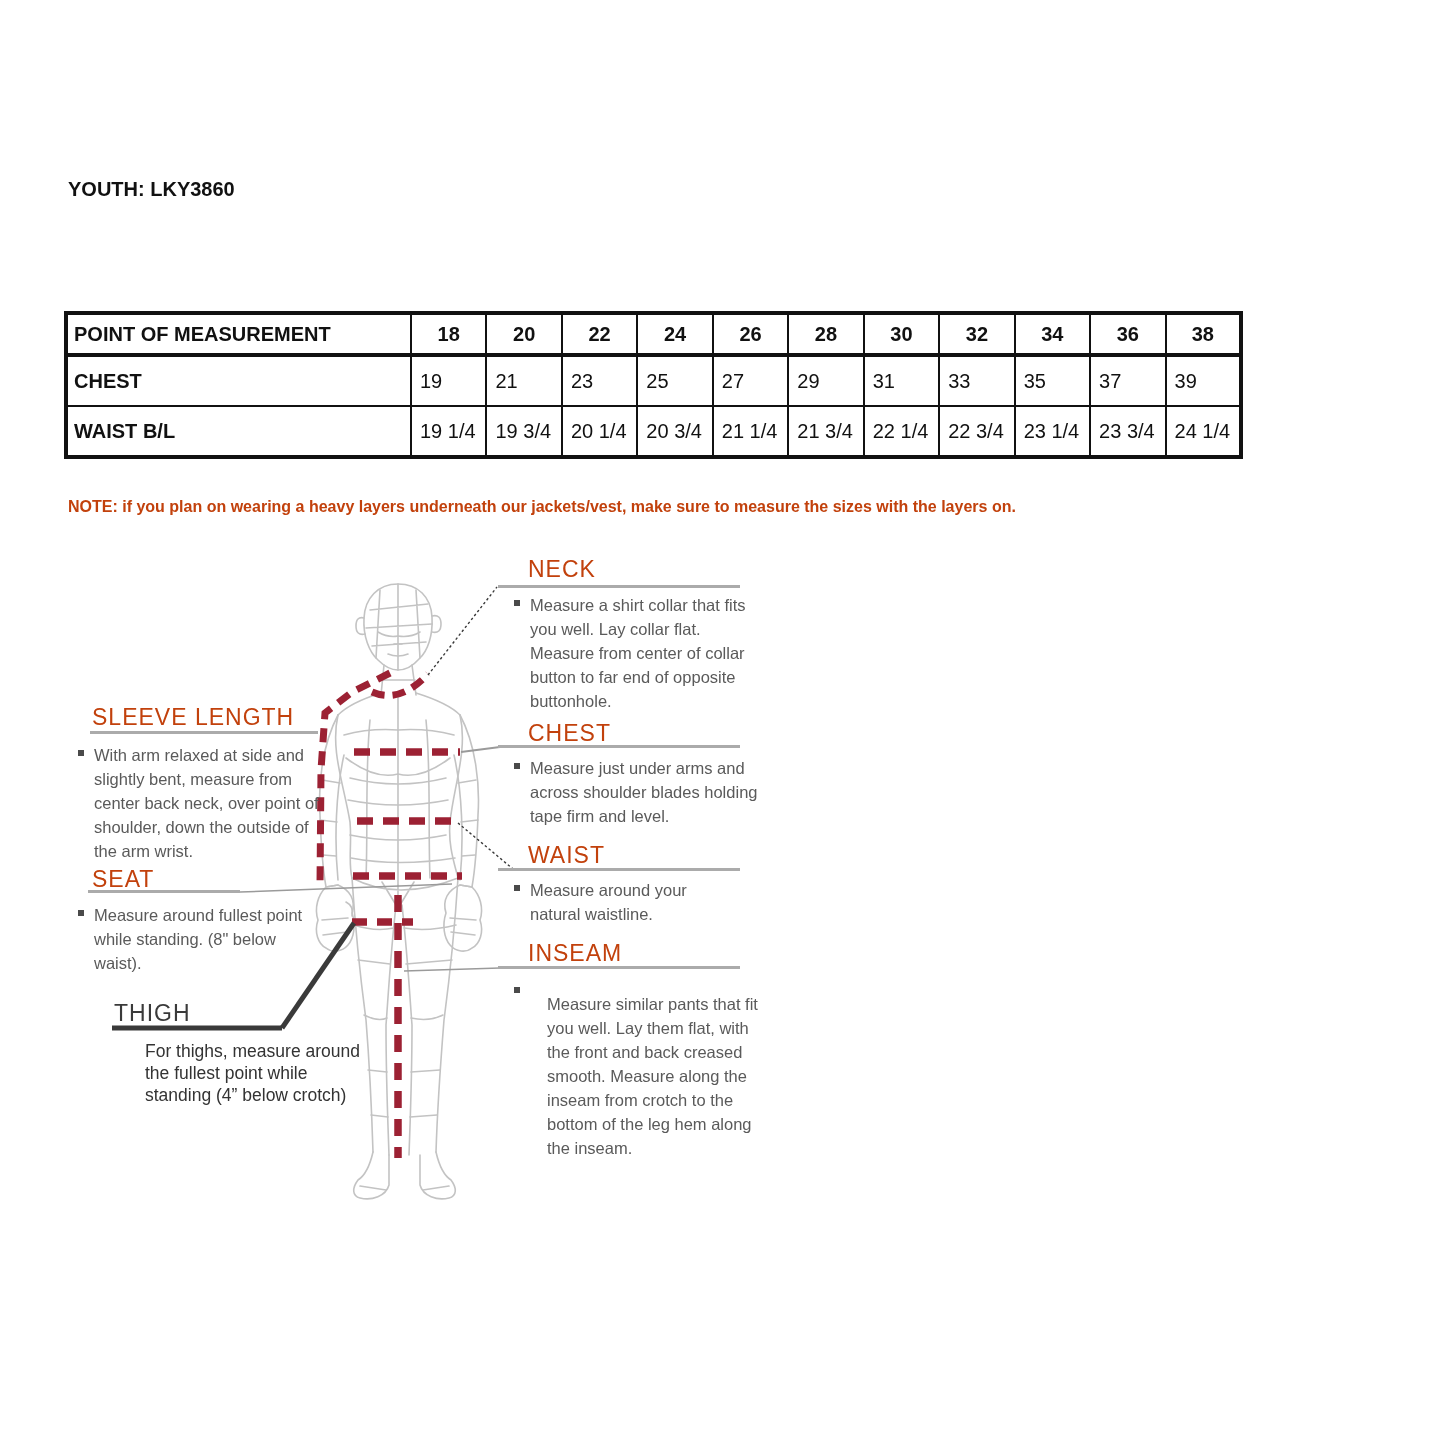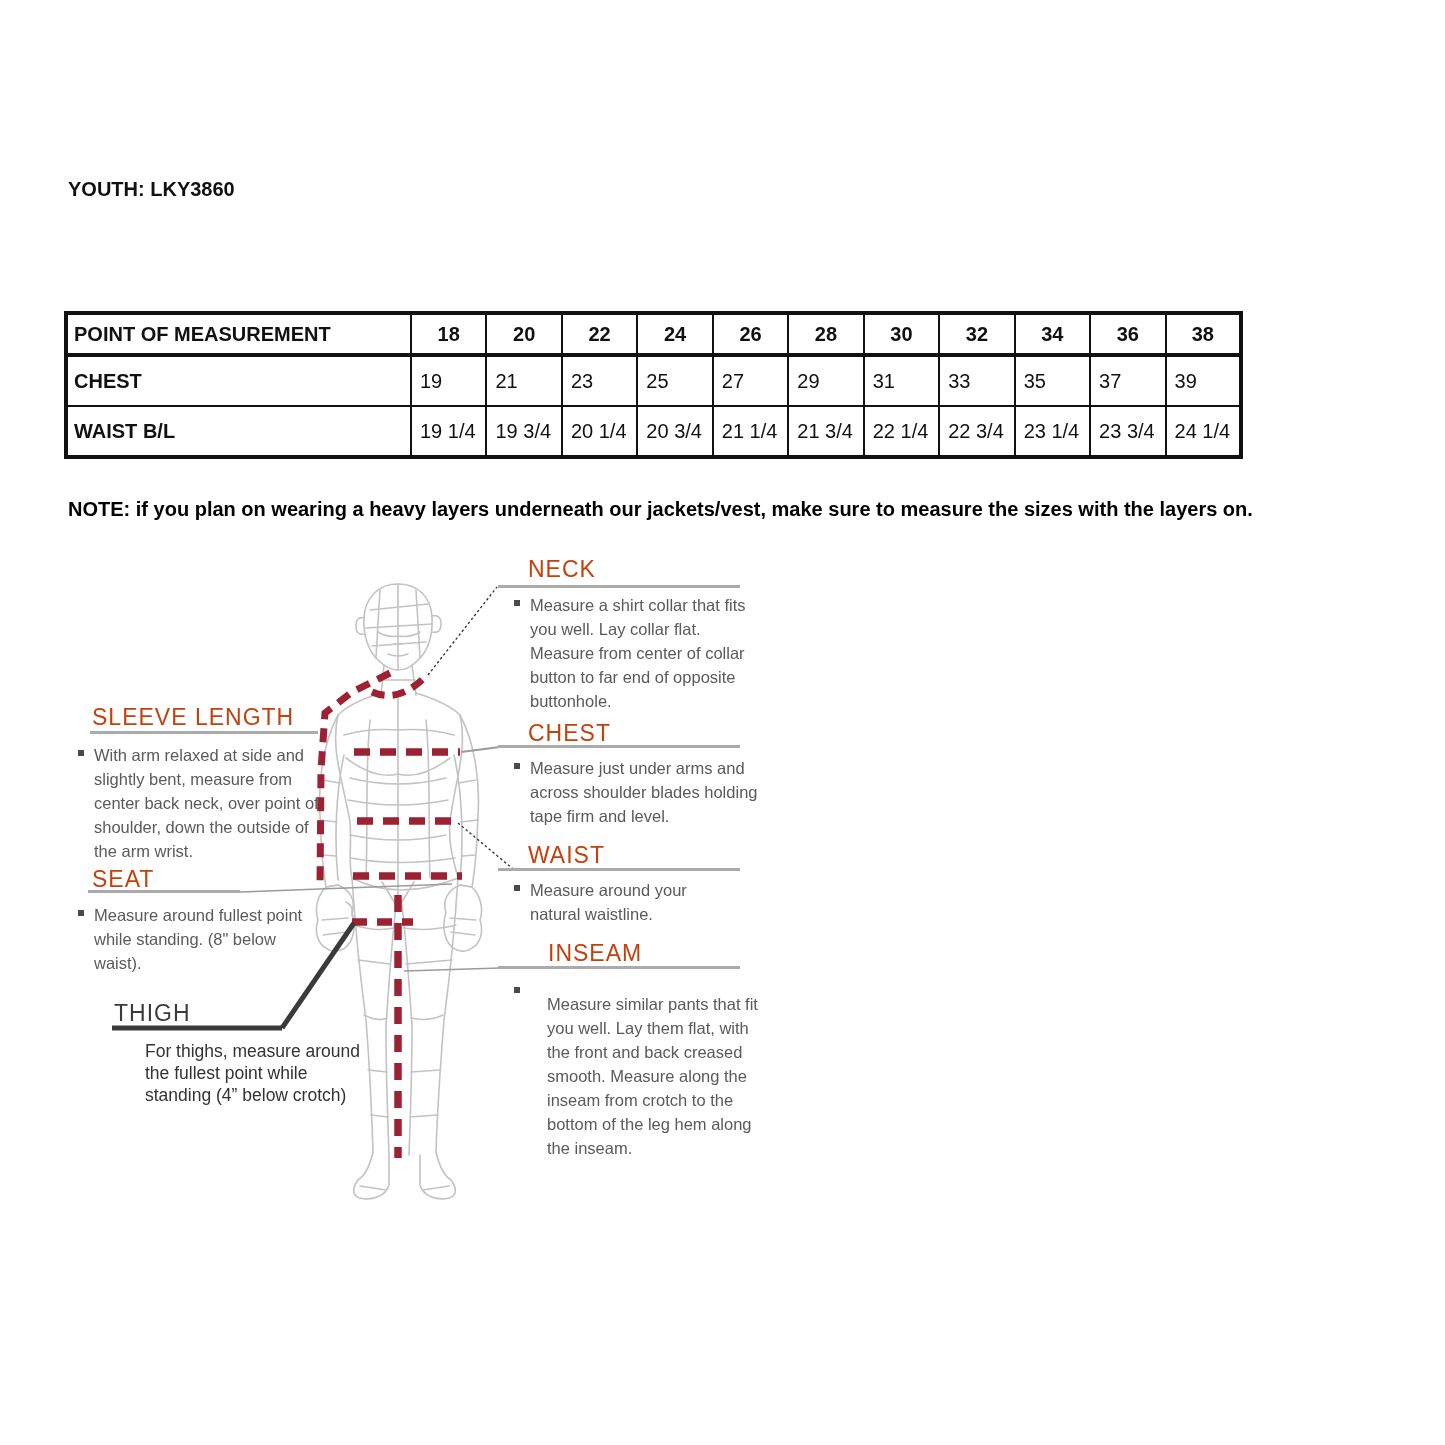--- a/index.html
+++ b/index.html
@@ -1,19 +1,19 @@
 <!DOCTYPE html>
 <html><head>
 <meta charset="utf-8">
 <style>
   html,body{margin:0;padding:0;background:#fff;}
   .page{position:relative;width:1445px;height:1445px;background:#ffffff;overflow:hidden;
         font-family:"Liberation Sans", sans-serif;color:#1a1a1a;}
   .doc-title{position:absolute;left:68px;top:178px;font-size:20px;font-weight:bold;color:#111;}
-  .note-line{position:absolute;left:68px;top:498px;font-size:20px;font-weight:bold;color:#000000;width:1320px;}
+  .note-line{position:absolute;left:68px;top:498px;font-size:16px;font-weight:bold;color:#c2410c;width:1320px;}
 
   
   table.size-chart{position:absolute;left:64px;top:311px;width:1179px;border-collapse:collapse;
         table-layout:fixed;font-size:20px;color:#111;background:#fff;border:4px solid #111;}
   table.size-chart td{border:2px solid #111;vertical-align:middle;padding:0 0 0 8px;height:48px;overflow:hidden;white-space:nowrap;}
   table.size-chart tr.hdr td{font-weight:bold;text-align:center;height:38px;border-bottom:4px solid #111;padding:0;}
   table.size-chart td.rowlabel{font-weight:bold;text-align:left;padding-left:6px;}
   table.size-chart tr.hdr td.rowlabel{text-align:left;padding-left:6px;}
 
   
@@ -164,21 +164,21 @@
   <div class="dg-head" style="left:528px;top:842px;">WAIST</div>
   <div class="dg-rule" style="left:498px;top:868px;width:242px;"></div>
   <div class="dg-bullet" style="left:514px;top:885px;"></div>
   <div class="dg-text" style="left:530px;top:878px;width:210px;">Measure around your natural waistline.</div>
 
   <div class="dg-head" style="left:92px;top:866px;">SEAT</div>
   <div class="dg-rule" style="left:88px;top:890px;width:152px;"></div>
   <div class="dg-bullet" style="left:78px;top:910px;"></div>
   <div class="dg-text" style="left:94px;top:903px;width:210px;">Measure around fullest point while standing. (8" below waist).</div>
 
-  <div class="dg-head" style="left:528px;top:940px;margin-left:20px;">INSEAM</div>
+  <div class="dg-head" style="left:528px;top:940px;">INSEAM</div>
   <div class="dg-rule" style="left:498px;top:966px;width:242px;"></div>
   <div class="dg-bullet" style="left:514px;top:987px;"></div>
   <div class="dg-text" style="left:530px;top:992px;width:228px;margin-left:17px;">Measure similar pants that fit you well. Lay them flat, with the front and back creased smooth. Measure along the inseam from crotch to the bottom of the leg hem along the inseam.</div>
 
   <div class="dg-head thigh-head" style="left:114px;top:1000px;">THIGH</div>
   <div class="dg-text thigh-text" style="left:102px;top:1040px;width:215px;margin-left:43px;">For thighs, measure around the fullest point while standing (4” below crotch)</div>
 
 </div>
 
 </body></html>

